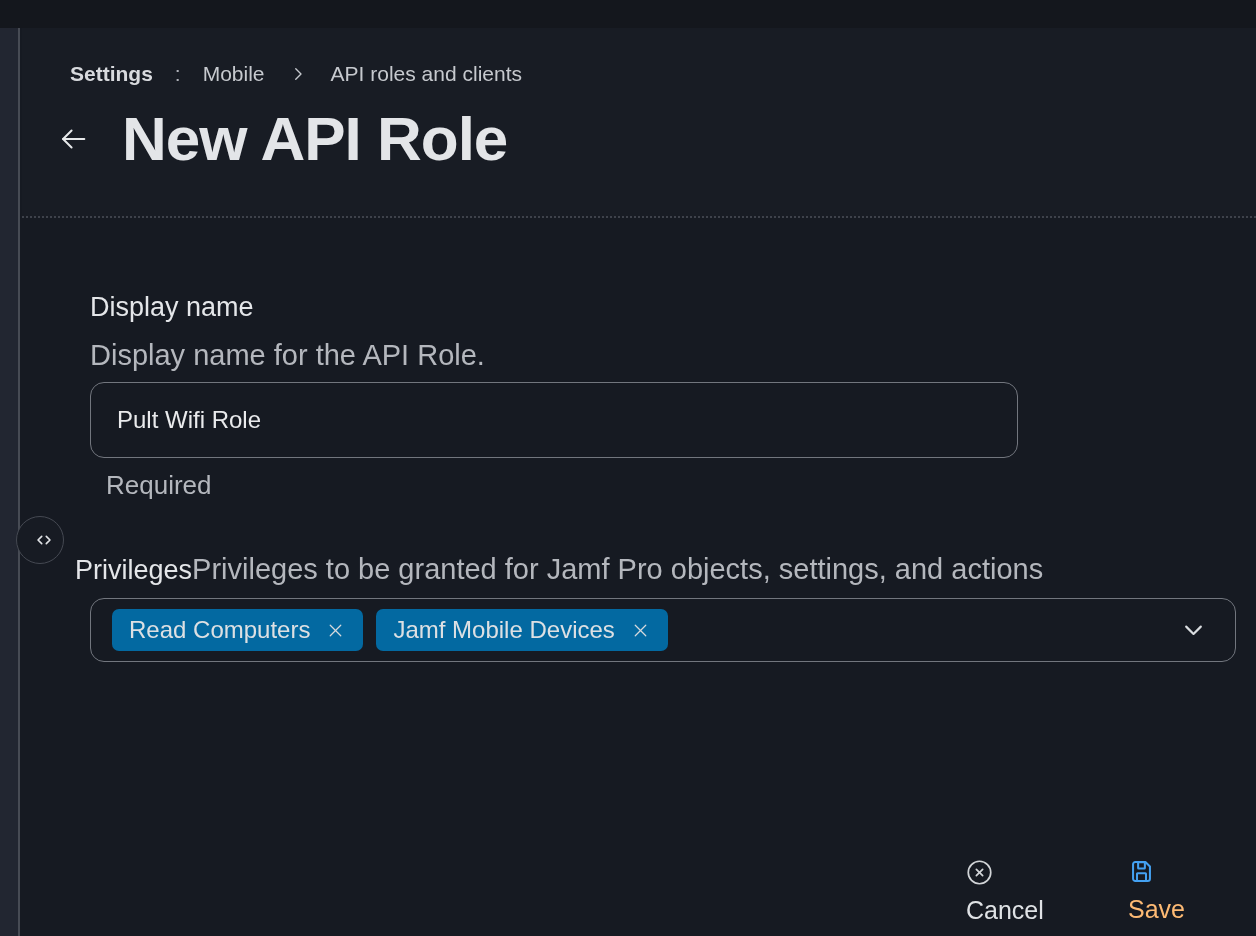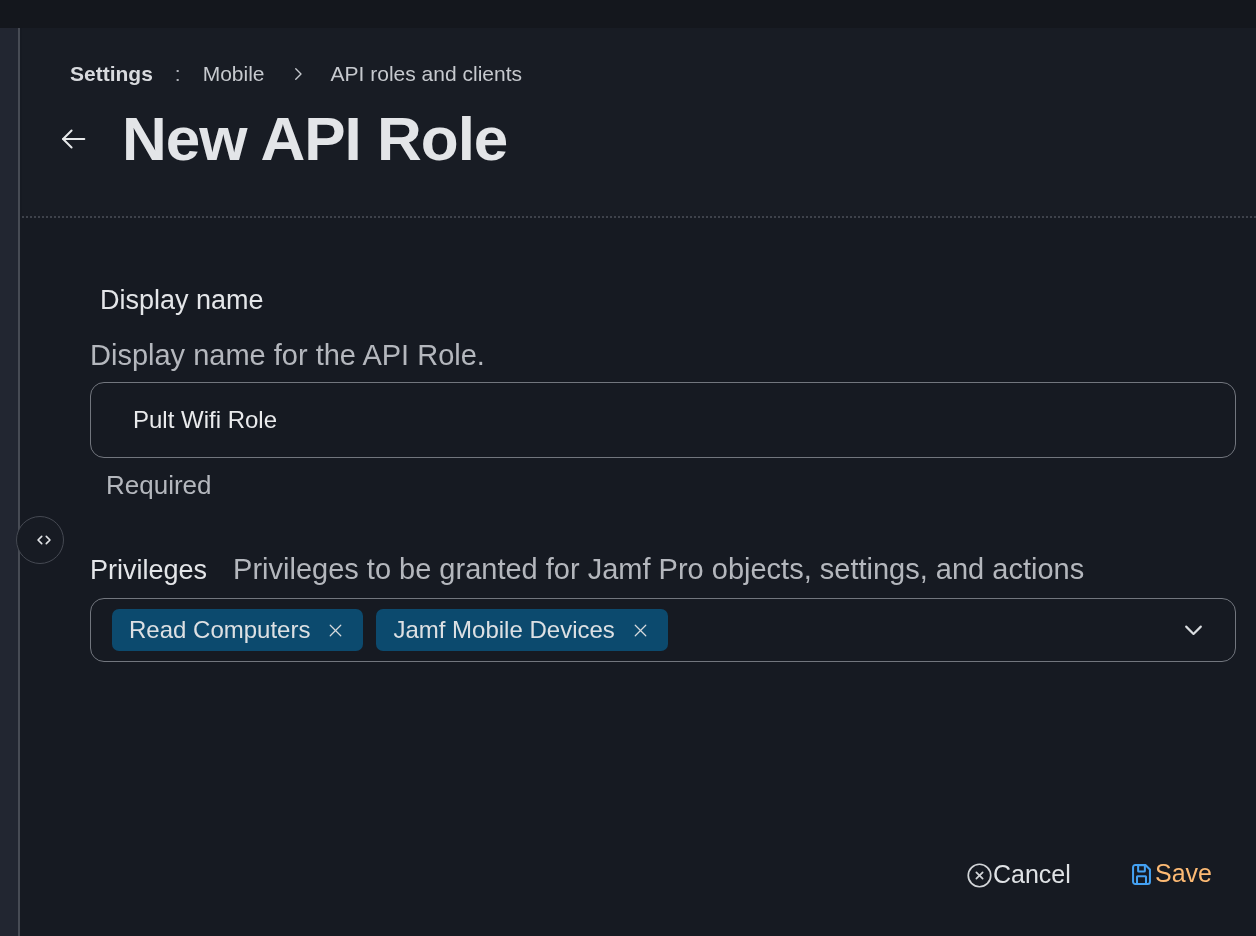--- a/index.html
+++ b/index.html
@@ -56,65 +56,65 @@
     letter-spacing: -1px; line-height: 1;
   }
 
   
   .field-label {
     font-size: 27px; font-weight: 400; color: #E4E6E9; line-height: 1.2;
   }
   .field-desc {
     font-size: 29px; color: #B4B7BD; line-height: 1.2;
   }
-  .display-name-label { position: absolute; left: 68px; top: 256px; margin-left: 10px; }
+  .display-name-label { position: absolute; left: 68px; top: 263px; }
   .display-name-desc  { position: absolute; left: 68px; top: 310px; }
 
   .text-input {
-    position: absolute; left: 68px; top: 354px; width: 1146px; height: 76px;
+    position: absolute; left: 68px; top: 354px; width: 928px; height: 76px;
     background: transparent; border: 1.5px solid #72767E; border-radius: 14px;
-    color: #E9EAEC; font-size: 24px; padding: 0 42px;
+    color: #E9EAEC; font-size: 24px; padding: 0 26px;
     font-family: "Liberation Sans", "DejaVu Sans", sans-serif;
     outline: none;
   }
   .helper-text {
     position: absolute; left: 84px; top: 442px;
     font-size: 26px; color: #B4B7BD;
   }
 
   .privileges-head {
-    position: absolute; left: 68px; top: 524px;
-    display: flex; align-items: baseline; gap: 26px; white-space: nowrap;
+    position: absolute; left: 53px; top: 524px;
+    display: flex; align-items: baseline; white-space: nowrap;
   }
   .multiselect {
     position: absolute; left: 68px; top: 570px; width: 1146px; height: 64px;
     border: 1.5px solid #72767E; border-radius: 14px;
     display: flex; align-items: center; padding: 0 70px 0 21px;
     cursor: pointer;
   }
   .chips { display: flex; align-items: center; gap: 13px; }
   .chip {
     display: flex; align-items: center; gap: 15px;
-    background: #0c4a6e; border-radius: 7px; height: 42px;
+    background: #0369a1; border-radius: 7px; height: 42px;
     padding: 0 17px 0 17px; font-size: 24px; color: #DDE0E3;
     white-space: nowrap;
   }
   .chip .x-btn {
     background: none; border: none; padding: 0; cursor: pointer;
     display: flex; align-items: center;
   }
   .select-caret {
     position: absolute; right: 28px; top: 50%; transform: translateY(-50%);
     display: flex; align-items: center;
   }
 
   
   .action {
     position: absolute; background: none; border: none; cursor: pointer;
-    display: flex; flex-direction: row; align-items: flex-end; gap: 0;
+    display: flex; flex-direction: column; align-items: flex-start; gap: 9px;
     font-family: "Liberation Sans", "DejaVu Sans", sans-serif;
   }
   .action-cancel { left: 944px; top: 831px; width: 130px; }
   .action-save   { left: 1106px; top: 830px; width: 100px; }
   .action-label  { font-size: 25px; color: #DFE2E5; line-height: 1.2; }
   .action-save .action-label { color: #fdba74; }
 
   
   .panel-toggle {
     position: absolute; left: -6px; top: 488px; width: 48px; height: 48px;

